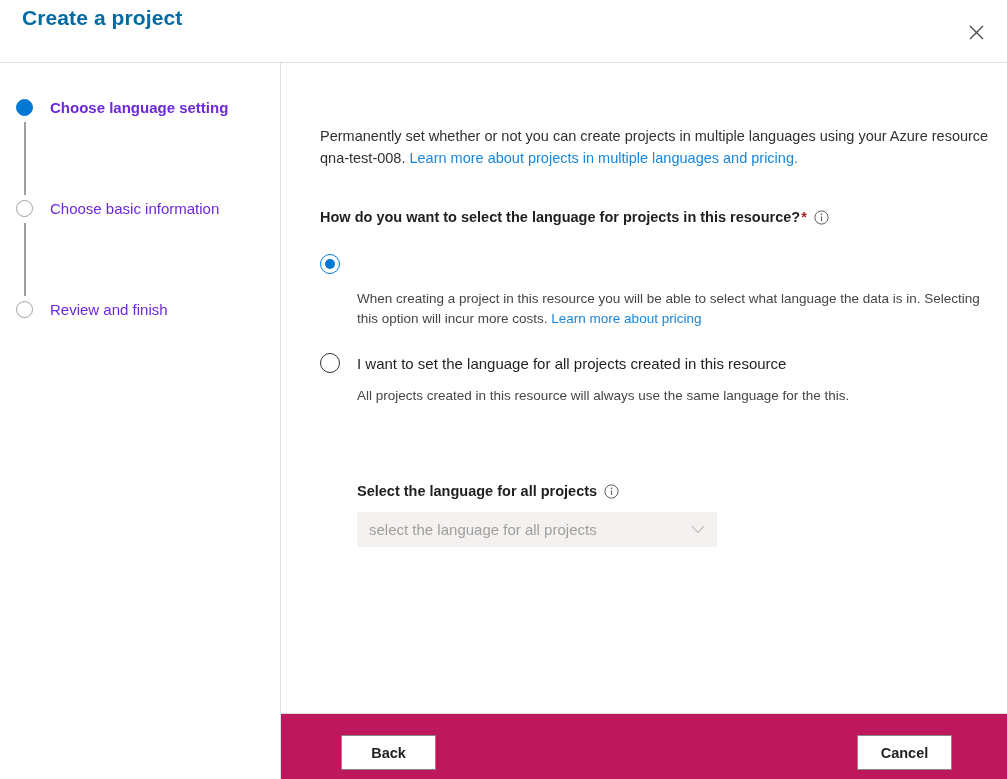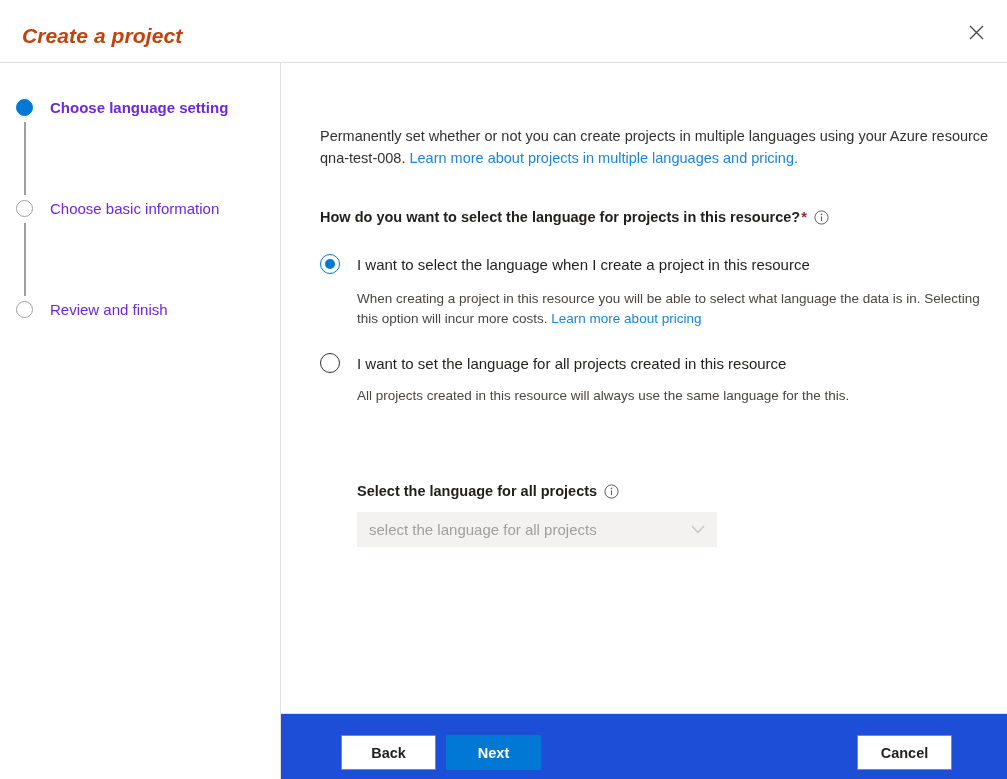--- a/index.html
+++ b/index.html
@@ -23,26 +23,25 @@
   
   .header {
     position: absolute;
     top: 0; left: 0;
     width: 1007px; height: 63px;
     border-bottom: 1px solid #e1dfdd;
     background: #ffffff;
   }
   .header-title {
     position: absolute;
-    left: 22px; top: 24px;
+    left: 22px; top: 6px;
     font-size: 21px;
     font-weight: 600;
-    color: #c2410c;
+    color: #0369a1;
     letter-spacing: 0.1px;
-    font-style: italic;
   }
   .close-button {
     position: absolute;
     right: 10px; top: 11px;
     width: 42px; height: 42px;
     display: flex; align-items: center; justify-content: center;
     cursor: pointer;
     background: transparent;
     border: none;
   }
@@ -219,21 +218,21 @@
     overflow: hidden;
   }
   .chevron { flex: 0 0 auto; display: block; }
 
   
   .footer {
     position: absolute;
     left: 281px; top: 713px;
     width: 726px; height: 66px;
     border-top: 1px solid #e1dfdd;
-    background: #1d4ed8;
+    background: #be185d;
   }
   .btn {
     position: absolute;
     height: 35px;
     font-family: "Liberation Sans", sans-serif;
     font-size: 14.5px;
     font-weight: 600;
     display: flex;
     align-items: center;
     justify-content: center;
@@ -304,21 +303,20 @@
         <svg width="15" height="15" viewBox="0 0 15 15" aria-hidden="true">
           <circle cx="7.5" cy="7.5" r="6.6" stroke="#605e5c" stroke-width="1" fill="none"></circle>
           <circle cx="7.5" cy="4.3" r="0.85" fill="#605e5c"></circle>
           <path d="M7.5 6.4 L7.5 11" stroke="#605e5c" stroke-width="1.1" fill="none"></path>
         </svg>
       </span>
     </div>
 
     <div class="radio-row" style="top: 191px;">
       <div class="radio checked"></div>
-      <div class="radio-label">I want to select the language when I create a project in this resource</div>
     </div>
     <div class="radio-help" style="top: 226px;">
       <span>When creating a project in this resource you will be able to select what language the data is in. Selecting this option will incur more costs. </span><a class="link">Learn more about pricing</a>
     </div>
 
     <div class="radio-row" style="top: 290px;">
       <div class="radio unchecked"></div>
       <div class="radio-label">I want to set the language for all projects created in this resource</div>
     </div>
     <div class="radio-help" style="top: 323px;">
@@ -340,17 +338,16 @@
       <span class="dropdown-placeholder">select the language for all projects</span>
       <svg class="chevron" width="14" height="9" viewBox="0 0 14 9" aria-hidden="true">
         <path d="M1 1 L7 7.4 L13 1" stroke="#c8c6c4" stroke-width="1.4" fill="none"></path>
       </svg>
     </div>
 
   </div>
 
   <div class="footer">
     <div class="btn btn-secondary btn-back">Back</div>
-    <div class="btn btn-primary btn-next">Next</div>
     <div class="btn btn-secondary btn-cancel">Cancel</div>
   </div>
 
 </div>
 
 </body></html>

